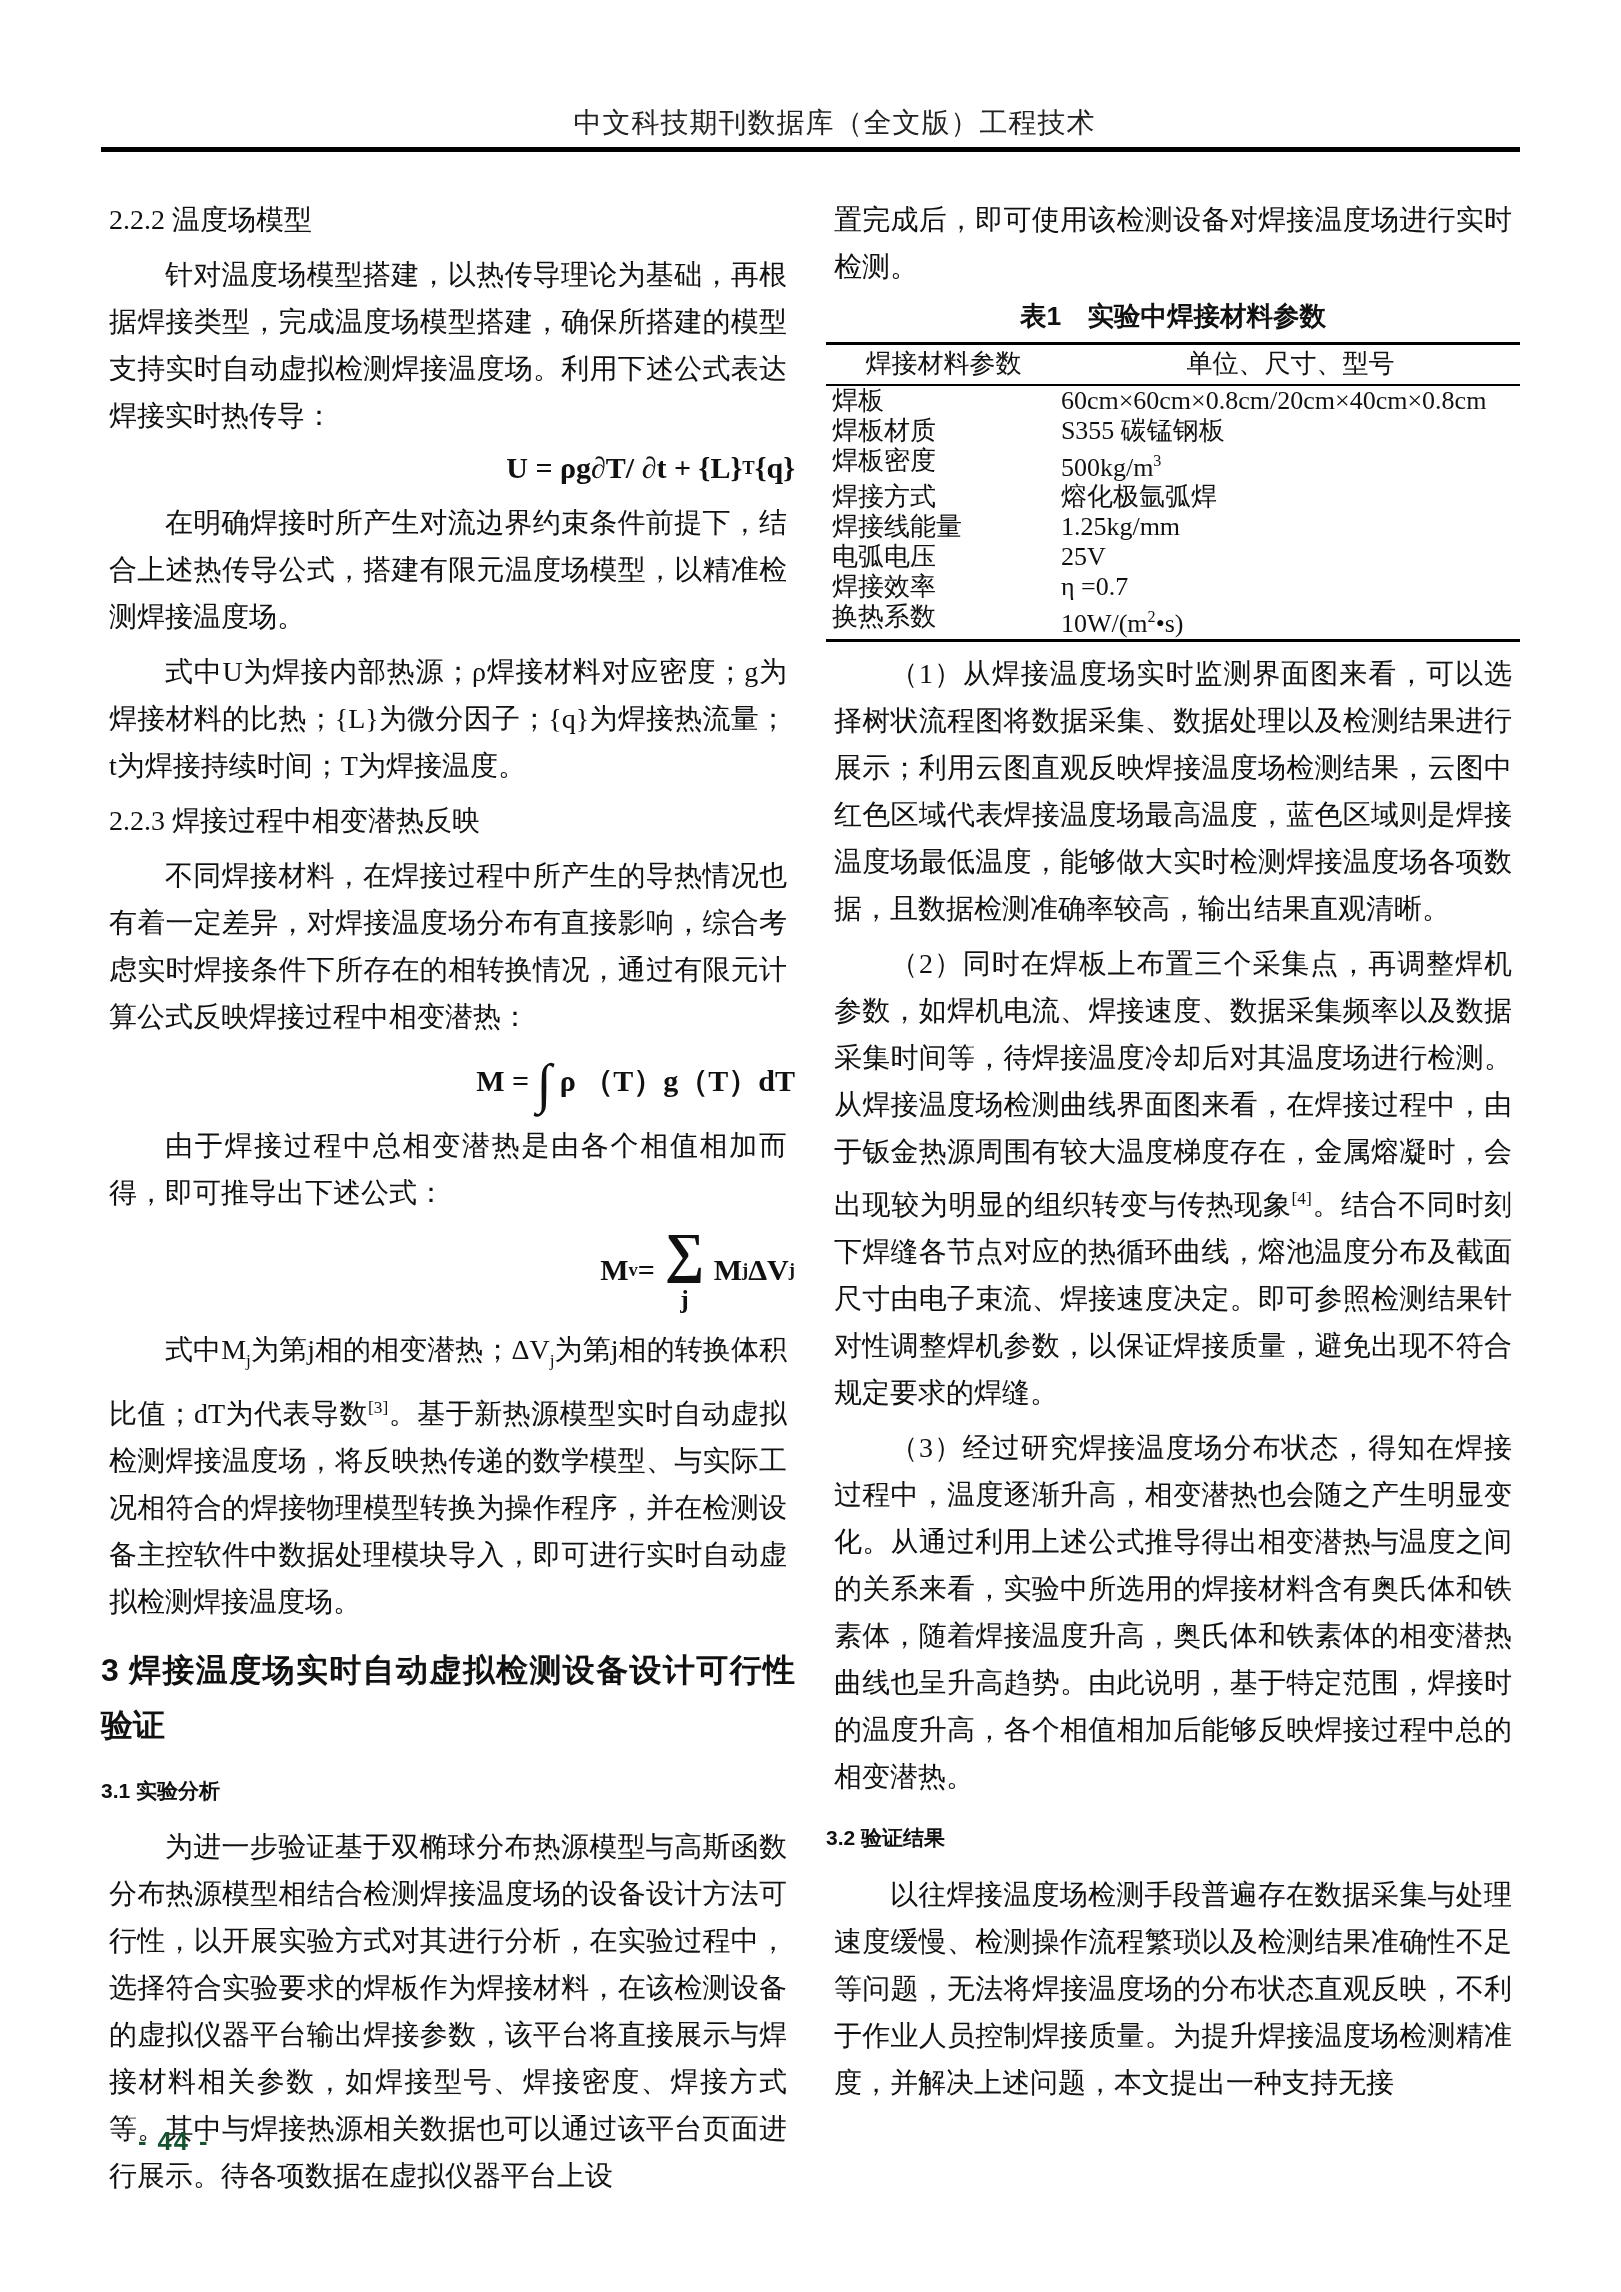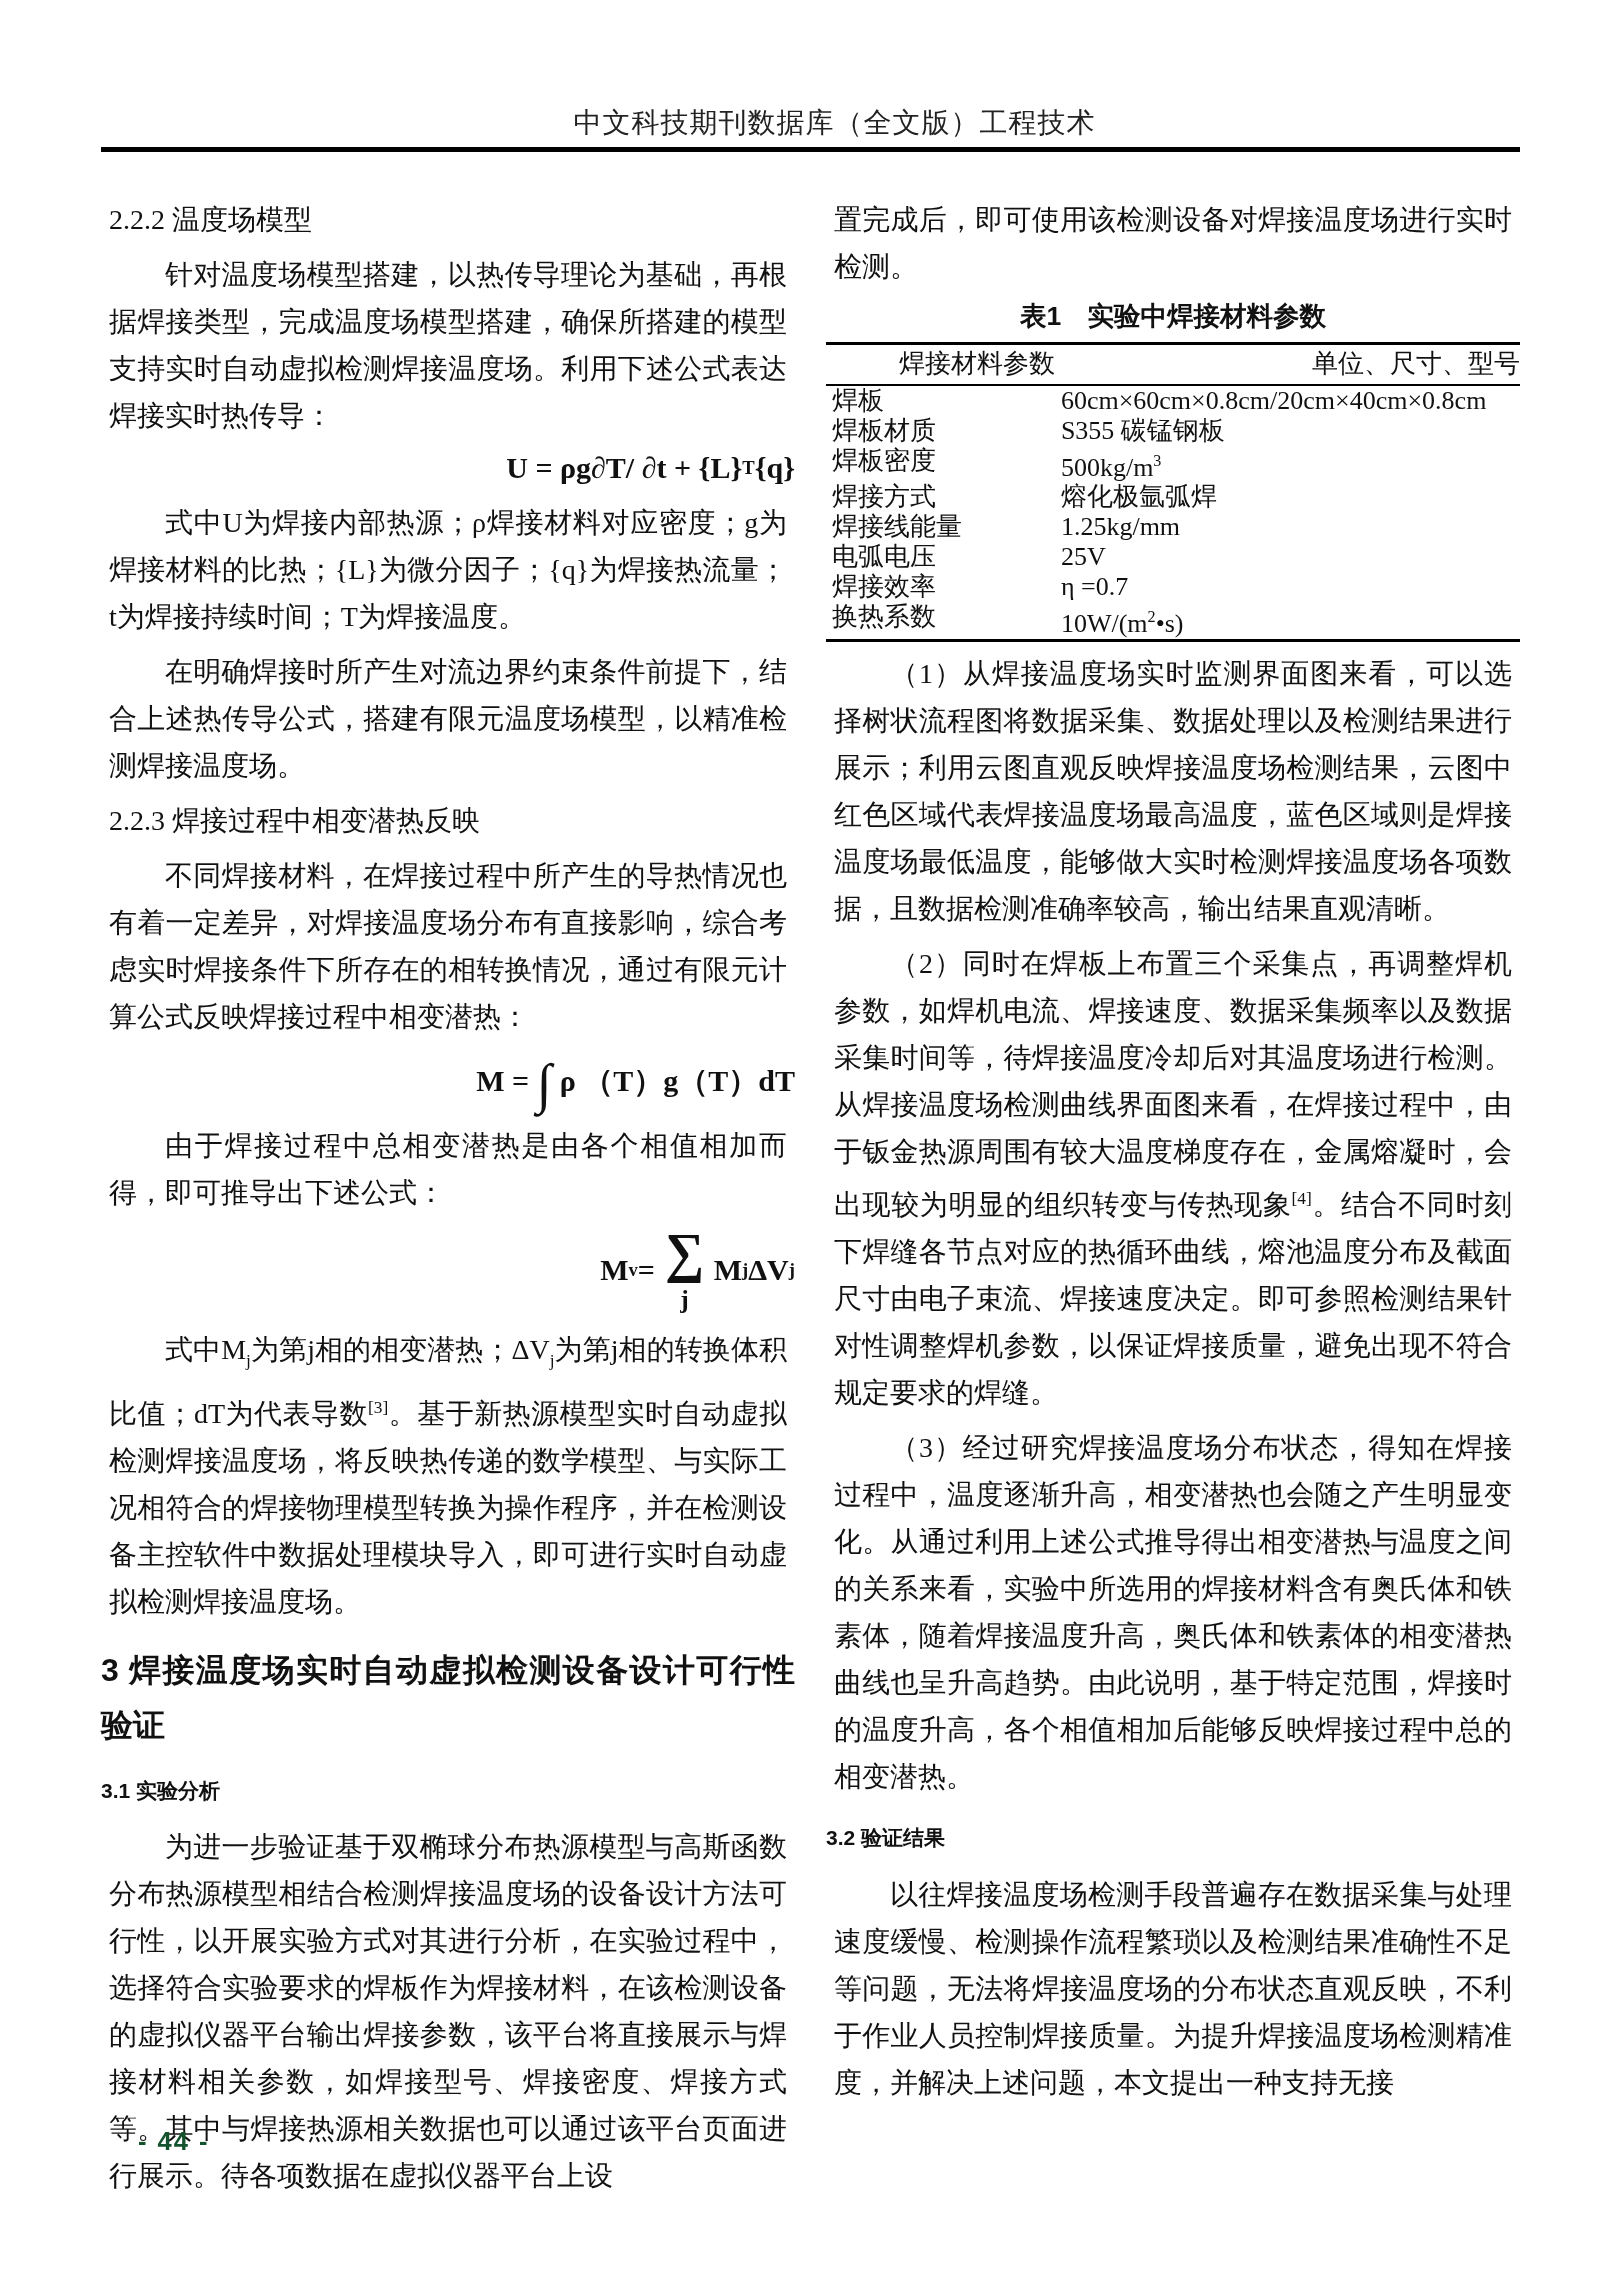--- a/index.html
+++ b/index.html
@@ -54,21 +54,21 @@
     font-family:"Liberation Sans","DejaVu Sans",sans-serif;
     font-weight:bold;font-size:26.5px;text-align:center;
     margin:7.8px 0 7.8px 0;
   }
   table.params{
     width:100%;border-collapse:collapse;
     border-top:3.9px solid #000;border-bottom:3.9px solid #000;
     font-size:26px;
   }
   table.params th{
-    text-align:right;font-weight:normal;
+    text-align:center;font-weight:normal;
     border-bottom:2.9px solid #000;
     padding:2.9px 0 4.9px 5.9px;line-height:31px;
   }
   table.params td{
     padding:0 0 0 5.9px;line-height:30px;vertical-align:top;
   }
   table.params th:first-child, table.params td:first-child{width:33%;}
   .footer{
     position:absolute;left:138px;top:2127px;
     font-family:"Liberation Sans","DejaVu Sans",sans-serif;
@@ -84,22 +84,22 @@
   <div class="header-rule"></div>
 
   <div class="col col-left">
     <p class="body noindent">2.2.2 温度场模型</p>
     <p class="body">针对温度场模型搭建，以热传导理论为基础，再根据焊接类型，完成温度场模型搭建，确保所搭建的模型支持实时自动虚拟检测焊接温度场。利用下述公式表达焊接实时热传导：</p>
     <div class="formula">
         <span>U = ρg∂T/ ∂t + {L}</span>
         <sup>T</sup>
         <span>{q}</span>
       </div>
+    <p class="body">在明确焊接时所产生对流边界约束条件前提下，结合上述热传导公式，搭建有限元温度场模型，以精准检测焊接温度场。</p>
     <p class="body">式中U为焊接内部热源；ρ焊接材料对应密度；g为焊接材料的比热；{L}为微分因子；{q}为焊接热流量；t为焊接持续时间；T为焊接温度。</p>
-    <p class="body">在明确焊接时所产生对流边界约束条件前提下，结合上述热传导公式，搭建有限元温度场模型，以精准检测焊接温度场。</p>
     <p class="body noindent">2.2.3 焊接过程中相变潜热反映</p>
     <p class="body">不同焊接材料，在焊接过程中所产生的导热情况也有着一定差异，对焊接温度场分布有直接影响，综合考虑实时焊接条件下所存在的相转换情况，通过有限元计算公式反映焊接过程中相变潜热：</p>
     <div class="formula formula-int">
         <span>M = </span>
         <span class="int-sym">∫</span>
         <span>ρ （T）g（T）dT</span>
       </div>
     <p class="body">由于焊接过程中总相变潜热是由各个相值相加而得，即可推导出下述公式：</p>
     <div class="formula formula-sum">
         <span>M</span>

